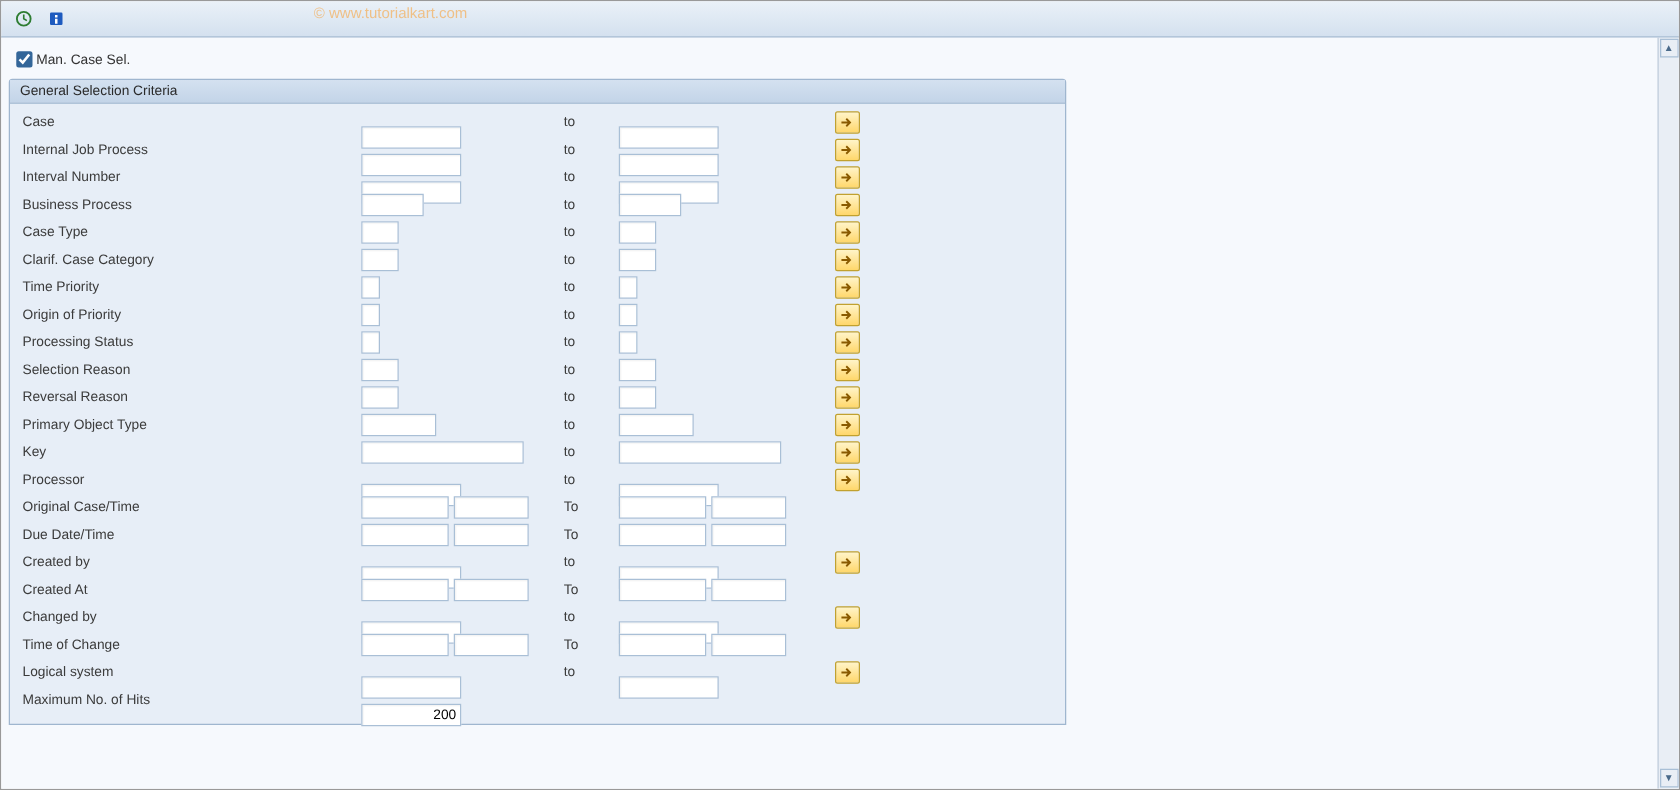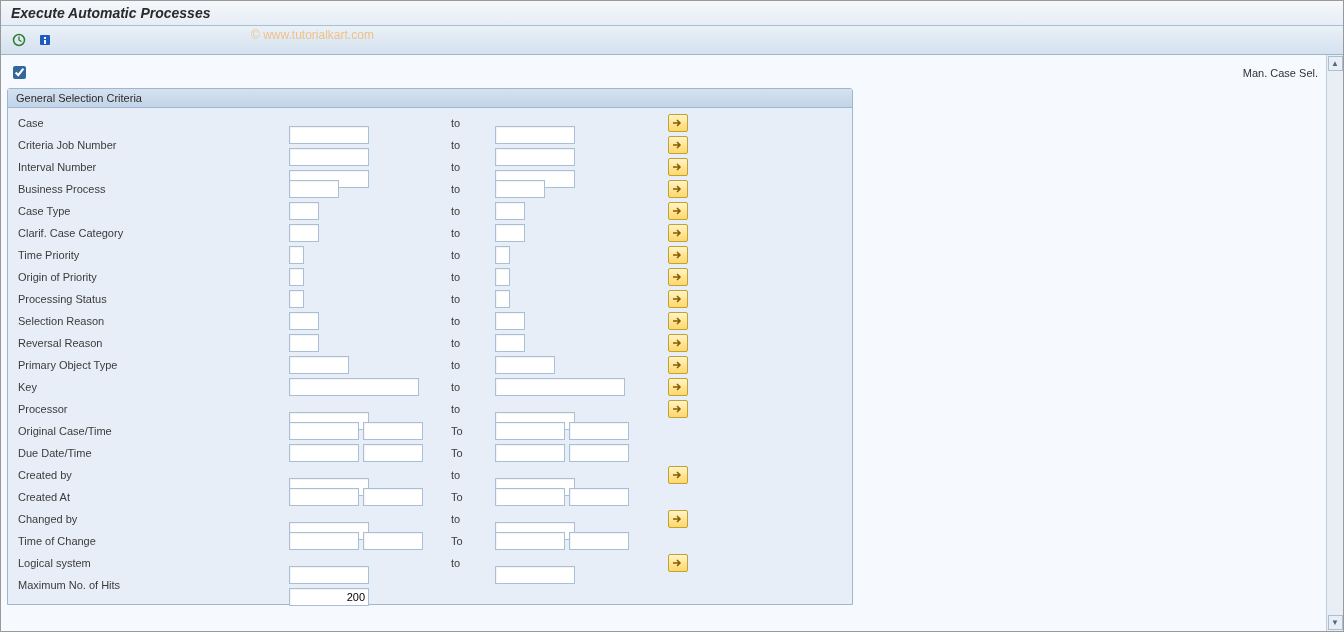--- a/index.html
+++ b/index.html
@@ -89,21 +89,20 @@
     font-size: 8px;
     color: #4a6a8a;
     cursor: pointer;
   }
   .scrollbar .track { flex: 1; }
   .checkbox-row {
     display: flex;
     align-items: center;
     gap: 0;
     padding: 2px 2px 6px 2px;
-    justify-content: space-between;
   }
   .group {
     border: 1px solid #9fb6cf;
     border-radius: 3px 3px 0 0;
     background: #e7eef7;
     width: 846px;
   }
   .group-header {
     background: linear-gradient(#d4e1f0, #c3d4e8);
     border-bottom: 1px solid #9fb6cf;
@@ -159,21 +158,20 @@
     cursor: pointer;
   }
   .multi-btn svg { display:block; }
   .right-align input { text-align: right; }
 </style>
 </head>
 <body>
 
 <div class="window">
 
-  <div class="titlebar">Execute Automatic Processes</div>
 
   <div class="toolbar">
     <div class="toolbar-btn">
       <svg width="14" height="14" viewBox="0 0 14 14">
         <circle cx="7" cy="7" r="5.5" fill="none" stroke="#2e7d32" stroke-width="1.5"></circle>
         <path d="M7 3.5 V7 L9.5 8.5" fill="none" stroke="#2e7d32" stroke-width="1.3"></path>
       </svg>
     </div>
     <div class="toolbar-btn">
       <svg width="14" height="14" viewBox="0 0 14 14">
@@ -209,21 +207,21 @@
             <div class="cell-btn">
                 <div class="multi-btn">
                   <svg width="10" height="8">
                     <path d="M0 4 H7 M4 1 L7 4 L4 7" stroke="#8a5a00" fill="none" stroke-width="1.5"></path>
                   </svg>
                 </div>
               </div>
           </div>
 
           <div class="row">
-            <div class="label">Criteria Job Number</div>
+            <div class="label">Internal Job Process</div>
             <div class="cell-from">
                 <input type="text" class="w80" style="">
               </div>
             <div class="cell-to-lbl">to</div>
             <div class="cell-to">
                 <input type="text" class="w80" style="">
               </div>
             <div class="cell-btn">
                 <div class="multi-btn">
                   <svg width="10" height="8">

